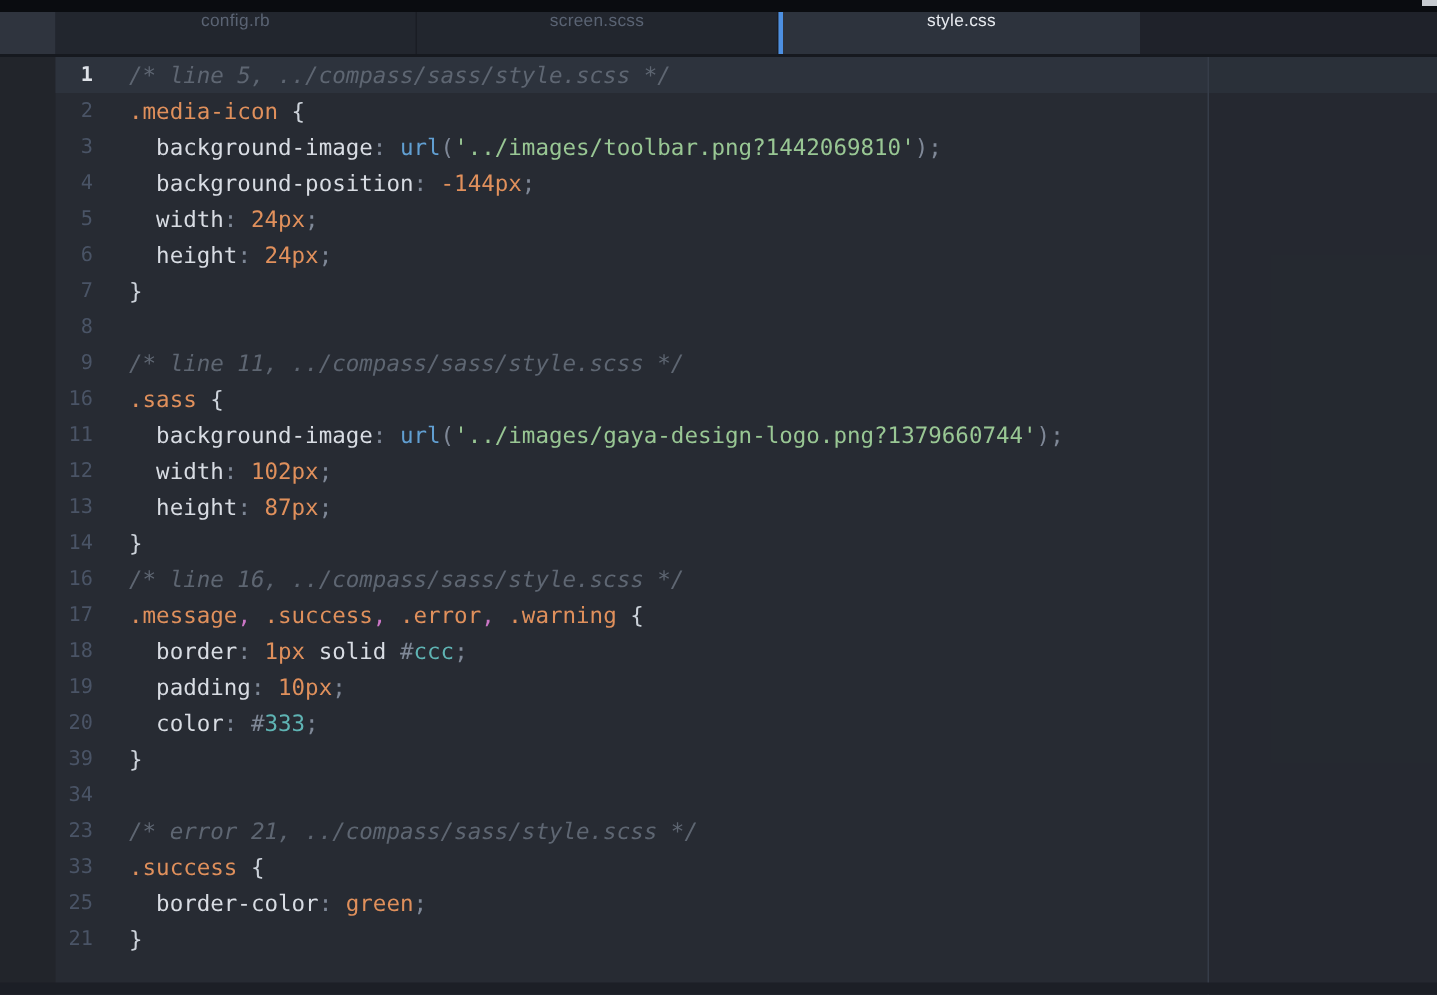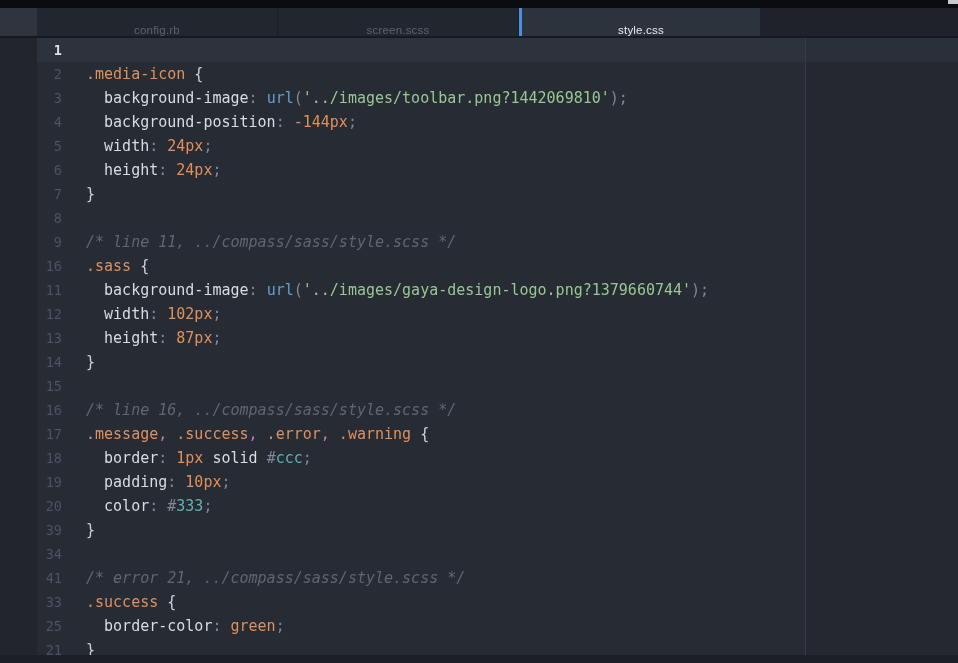--- a/index.html
+++ b/index.html
@@ -7,21 +7,21 @@
     width:958px;height:663px;position:relative;overflow:hidden;
     background:var(--editor-bg,#272b33);
     font-family:"Liberation Sans", sans-serif;
   }
   .top-strip{position:absolute;top:0;left:0;width:958px;height:8px;background:#0a0c10;z-index:6;}
   .corner-glint{position:absolute;top:0;right:0;width:10px;height:4px;background:#c7cbd0;z-index:7;}
   .tabbar{position:absolute;top:8px;left:0;right:0;height:28px;display:flex;background:var(--tabbar-bg,#1e222a);z-index:5;}
   .corner-box{width:37px;flex:none;background:#2f343e;}
   .tabs{display:flex;flex:none;}
   .tab{
-    width:241px;flex:none;display:flex;align-items:flex-end;justify-content:center;
+    width:241px;flex:none;display:flex;align-items:flex-start;justify-content:center;
     box-sizing:border-box;font-size:11.5px;letter-spacing:0.2px;
     color:#5a6373;background:var(--tab-bg,#22262e);border-right:1px solid #1a1d24;cursor:default;
   }
   .tab.active{
     background:var(--tab-active-bg,#2d333d);color:#e8ebf0;
     border-right:none;border-left:3px solid var(--accent,#4d90e2);
   }
   .tab-filler{flex:1;background:#1f222a;}
   .tabbar-border{position:absolute;top:36px;left:0;right:0;height:2px;background:#16191f;z-index:5;}
   .editor{position:absolute;top:38px;left:0;right:0;bottom:0;background:var(--editor-bg,#272b33);}
@@ -62,43 +62,42 @@
         <span>style.css</span>
       </div>
     </div>
   <div class="tab-filler"></div>
 </div>
 <div class="tabbar-border"></div>
 
 <div class="editor">
   <div class="left-strip"></div>
   <div class="lines" id="lines">
-      <div class="row current"><span class="gutter">1</span></div>
+      <div class="row current"><span class="gutter">1</span><span class="code"><span class="tok-cm" style="color: rgb(94, 102, 114);">/* line 5, ../compass/sass/style.scss */</span></span></div>
       <div class="row"><span class="gutter">2</span><span class="code"><span class="tok-sel" style="color: rgb(224, 144, 92);">.media-icon</span><span class="tok-br" style="color: rgb(204, 210, 218);"> {</span></span></div>
       <div class="row"><span class="gutter">3</span><span class="code"><span class="tok-ws" style="color: rgb(216, 220, 227);">  </span><span class="tok-pr" style="color: rgb(216, 220, 227);">background-image</span><span class="tok-pu" style="color: rgb(127, 136, 151);">: </span><span class="tok-fn" style="color: rgb(97, 159, 210);">url</span><span class="tok-pu" style="color: rgb(127, 136, 151);">(</span><span class="tok-str" style="color: rgb(153, 199, 148);">'../images/toolbar.png?1442069810'</span><span class="tok-pu" style="color: rgb(127, 136, 151);">);</span></span></div>
       <div class="row"><span class="gutter">4</span><span class="code"><span class="tok-ws" style="color: rgb(216, 220, 227);">  </span><span class="tok-pr" style="color: rgb(216, 220, 227);">background-position</span><span class="tok-pu" style="color: rgb(127, 136, 151);">: </span><span class="tok-num" style="color: rgb(224, 144, 92);">-144px</span><span class="tok-pu" style="color: rgb(127, 136, 151);">;</span></span></div>
       <div class="row"><span class="gutter">5</span><span class="code"><span class="tok-ws" style="color: rgb(216, 220, 227);">  </span><span class="tok-pr" style="color: rgb(216, 220, 227);">width</span><span class="tok-pu" style="color: rgb(127, 136, 151);">: </span><span class="tok-num" style="color: rgb(224, 144, 92);">24px</span><span class="tok-pu" style="color: rgb(127, 136, 151);">;</span></span></div>
       <div class="row"><span class="gutter">6</span><span class="code"><span class="tok-ws" style="color: rgb(216, 220, 227);">  </span><span class="tok-pr" style="color: rgb(216, 220, 227);">height</span><span class="tok-pu" style="color: rgb(127, 136, 151);">: </span><span class="tok-num" style="color: rgb(224, 144, 92);">24px</span><span class="tok-pu" style="color: rgb(127, 136, 151);">;</span></span></div>
       <div class="row"><span class="gutter">7</span><span class="code"><span class="tok-br" style="color: rgb(204, 210, 218);">}</span></span></div>
       <div class="row"><span class="gutter">8</span><span class="code"></span></div>
       <div class="row"><span class="gutter">9</span><span class="code"><span class="tok-cm" style="color: rgb(94, 102, 114);">/* line 11, ../compass/sass/style.scss */</span></span></div>
       <div class="row"><span class="gutter">16</span><span class="code"><span class="tok-sel" style="color: rgb(224, 144, 92);">.sass</span><span class="tok-br" style="color: rgb(204, 210, 218);"> {</span></span></div>
       <div class="row"><span class="gutter">11</span><span class="code"><span class="tok-ws" style="color: rgb(216, 220, 227);">  </span><span class="tok-pr" style="color: rgb(216, 220, 227);">background-image</span><span class="tok-pu" style="color: rgb(127, 136, 151);">: </span><span class="tok-fn" style="color: rgb(97, 159, 210);">url</span><span class="tok-pu" style="color: rgb(127, 136, 151);">(</span><span class="tok-str" style="color: rgb(153, 199, 148);">'../images/gaya-design-logo.png?1379660744'</span><span class="tok-pu" style="color: rgb(127, 136, 151);">);</span></span></div>
       <div class="row"><span class="gutter">12</span><span class="code"><span class="tok-ws" style="color: rgb(216, 220, 227);">  </span><span class="tok-pr" style="color: rgb(216, 220, 227);">width</span><span class="tok-pu" style="color: rgb(127, 136, 151);">: </span><span class="tok-num" style="color: rgb(224, 144, 92);">102px</span><span class="tok-pu" style="color: rgb(127, 136, 151);">;</span></span></div>
       <div class="row"><span class="gutter">13</span><span class="code"><span class="tok-ws" style="color: rgb(216, 220, 227);">  </span><span class="tok-pr" style="color: rgb(216, 220, 227);">height</span><span class="tok-pu" style="color: rgb(127, 136, 151);">: </span><span class="tok-num" style="color: rgb(224, 144, 92);">87px</span><span class="tok-pu" style="color: rgb(127, 136, 151);">;</span></span></div>
       <div class="row"><span class="gutter">14</span><span class="code"><span class="tok-br" style="color: rgb(204, 210, 218);">}</span></span></div>
-      <div class="row"><span class="gutter">15</span><span class="code"></span></div>
       <div class="row"><span class="gutter">16</span><span class="code"><span class="tok-cm" style="color: rgb(94, 102, 114);">/* line 16, ../compass/sass/style.scss */</span></span></div>
       <div class="row"><span class="gutter">17</span><span class="code"><span class="tok-sel" style="color: rgb(224, 144, 92);">.message</span><span class="tok-pn" style="color: rgb(203, 118, 198);">,</span><span class="tok-sel" style="color: rgb(224, 144, 92);"> .success</span><span class="tok-pn" style="color: rgb(203, 118, 198);">,</span><span class="tok-sel" style="color: rgb(224, 144, 92);"> .error</span><span class="tok-pn" style="color: rgb(203, 118, 198);">,</span><span class="tok-sel" style="color: rgb(224, 144, 92);"> .warning</span><span class="tok-br" style="color: rgb(204, 210, 218);"> {</span></span></div>
       <div class="row"><span class="gutter">18</span><span class="code"><span class="tok-ws" style="color: rgb(216, 220, 227);">  </span><span class="tok-pr" style="color: rgb(216, 220, 227);">border</span><span class="tok-pu" style="color: rgb(127, 136, 151);">: </span><span class="tok-num" style="color: rgb(224, 144, 92);">1px</span><span class="tok-pr" style="color: rgb(216, 220, 227);"> solid</span><span class="tok-ws" style="color: rgb(216, 220, 227);"> </span><span class="tok-pu" style="color: rgb(127, 136, 151);">#</span><span class="tok-hex" style="color: rgb(95, 180, 180);">ccc</span><span class="tok-pu" style="color: rgb(127, 136, 151);">;</span></span></div>
       <div class="row"><span class="gutter">19</span><span class="code"><span class="tok-ws" style="color: rgb(216, 220, 227);">  </span><span class="tok-pr" style="color: rgb(216, 220, 227);">padding</span><span class="tok-pu" style="color: rgb(127, 136, 151);">: </span><span class="tok-num" style="color: rgb(224, 144, 92);">10px</span><span class="tok-pu" style="color: rgb(127, 136, 151);">;</span></span></div>
       <div class="row"><span class="gutter">20</span><span class="code"><span class="tok-ws" style="color: rgb(216, 220, 227);">  </span><span class="tok-pr" style="color: rgb(216, 220, 227);">color</span><span class="tok-pu" style="color: rgb(127, 136, 151);">: </span><span class="tok-pu" style="color: rgb(127, 136, 151);">#</span><span class="tok-hex" style="color: rgb(95, 180, 180);">333</span><span class="tok-pu" style="color: rgb(127, 136, 151);">;</span></span></div>
       <div class="row"><span class="gutter">39</span><span class="code"><span class="tok-br" style="color: rgb(204, 210, 218);">}</span></span></div>
       <div class="row"><span class="gutter">34</span><span class="code"></span></div>
-      <div class="row"><span class="gutter">41</span><span class="code"><span class="tok-cm" style="color: rgb(94, 102, 114);">/* error 21, ../compass/sass/style.scss */</span></span></div>
+      <div class="row"><span class="gutter">23</span><span class="code"><span class="tok-cm" style="color: rgb(94, 102, 114);">/* error 21, ../compass/sass/style.scss */</span></span></div>
       <div class="row"><span class="gutter">33</span><span class="code"><span class="tok-sel" style="color: rgb(224, 144, 92);">.success</span><span class="tok-br" style="color: rgb(204, 210, 218);"> {</span></span></div>
       <div class="row"><span class="gutter">25</span><span class="code"><span class="tok-ws" style="color: rgb(216, 220, 227);">  </span><span class="tok-pr" style="color: rgb(216, 220, 227);">border-color</span><span class="tok-pu" style="color: rgb(127, 136, 151);">: </span><span class="tok-num" style="color: rgb(224, 144, 92);">green</span><span class="tok-pu" style="color: rgb(127, 136, 151);">;</span></span></div>
       <div class="row"><span class="gutter">21</span><span class="code"><span class="tok-br" style="color: rgb(204, 210, 218);">}</span></span></div>
     </div>
   <div class="beyond"></div>
   <div class="ruler"></div>
 </div>
 
 <div class="bottom-strip"></div>
 

